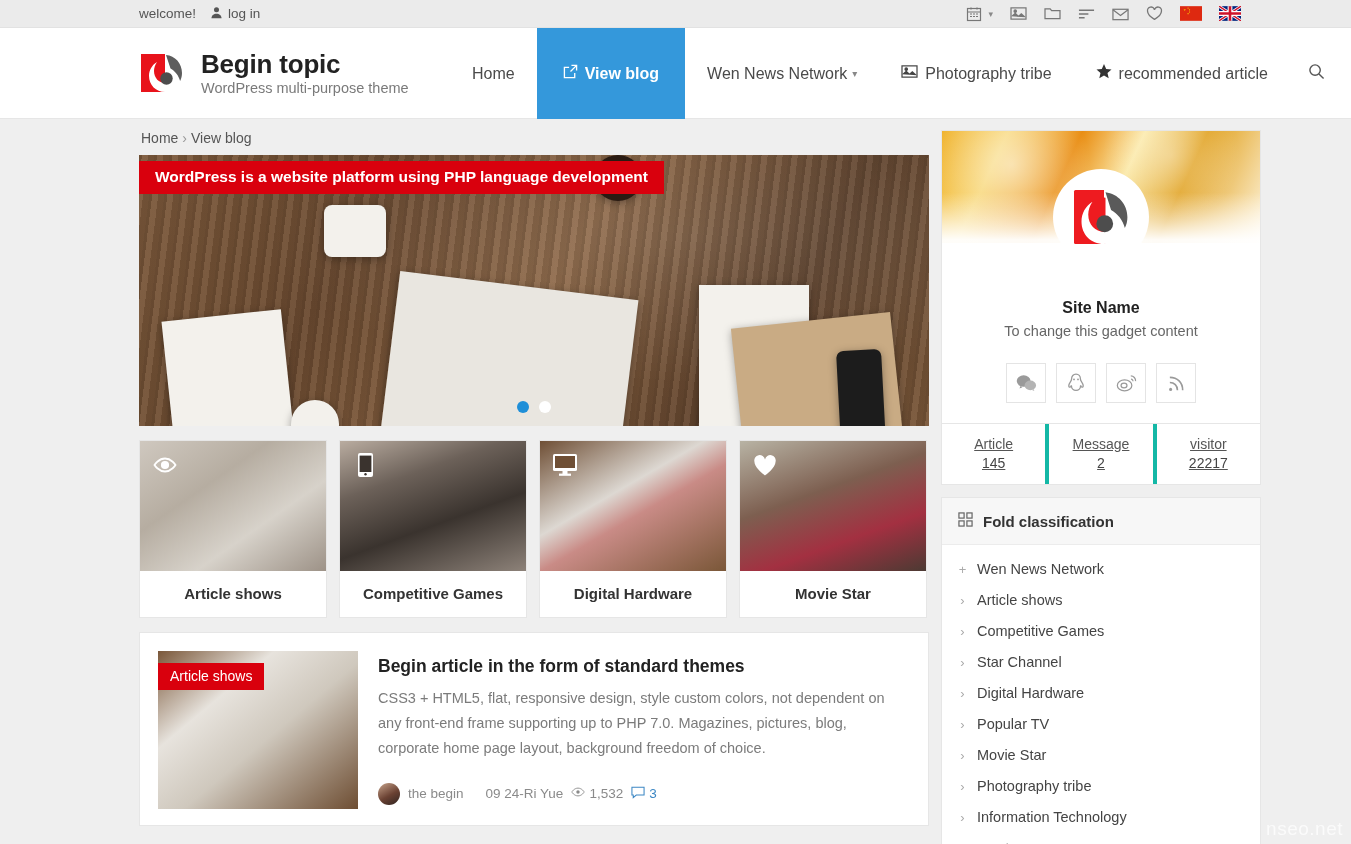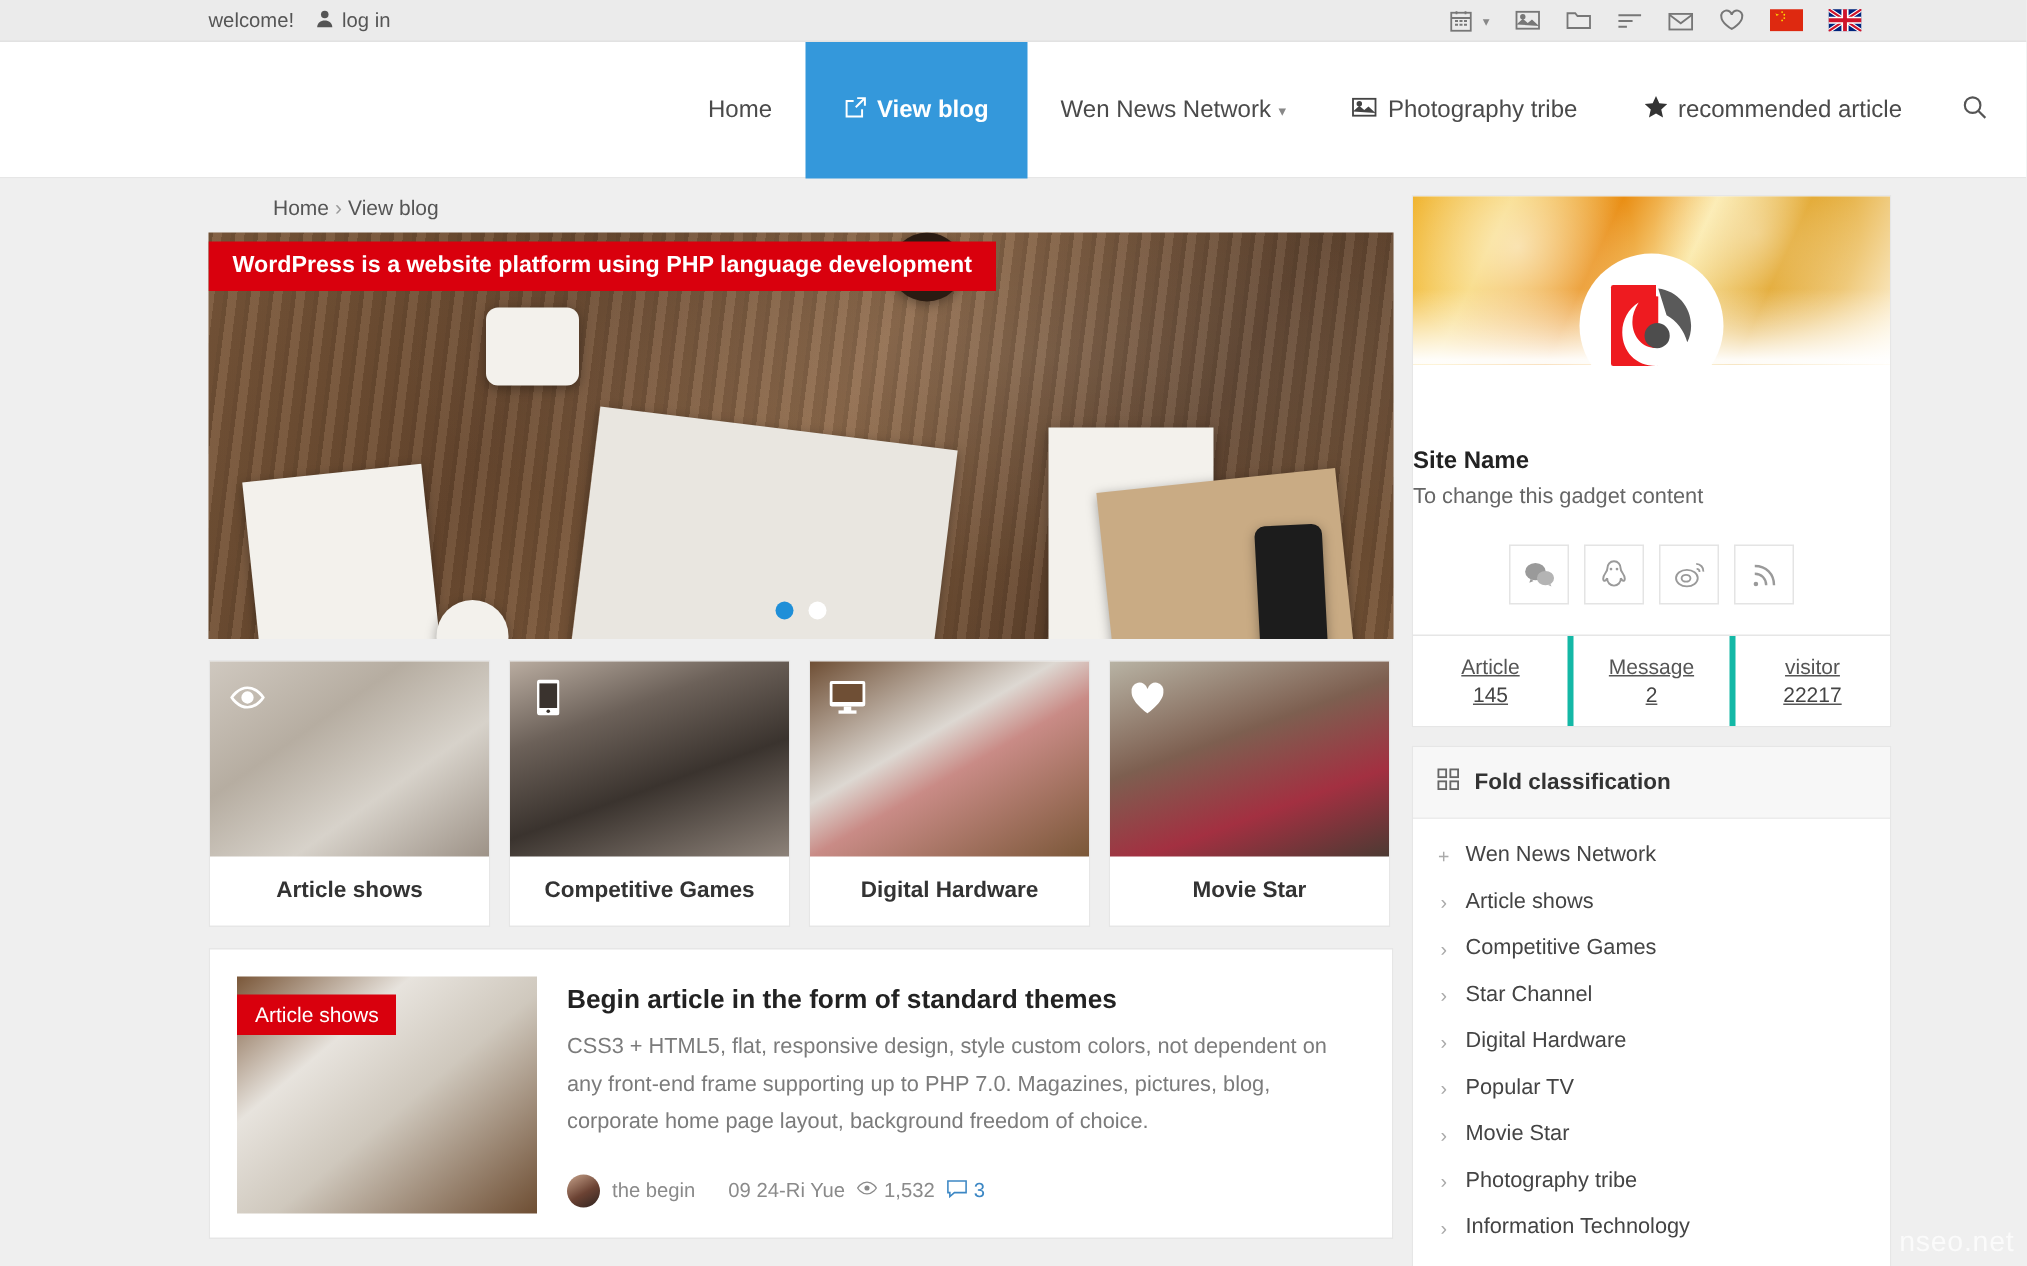--- a/index.html
+++ b/index.html
@@ -42,21 +42,21 @@
   }
   .nav-item.active { background: #3498db; color: #fff; font-weight: bold; padding: 0 26px; }
   .nav-caret { font-size: 10px; color: #888; margin-left: -2px; }
   .nav-search { display: flex; align-items: center; padding: 0 26px 0 18px; cursor: pointer; color: #555; }
 
   
   .page { display: flex; gap: 12px; padding: 0 0 0 139px; }
   .left { width: 790px; }
   .right { width: 320px; }
 
-  .breadcrumb { font-size: 14px; color: #555; padding: 11px 0 9px 2px; margin-left: 41px; }
+  .breadcrumb { font-size: 14px; color: #555; padding: 11px 0 9px 2px; }
   .breadcrumb .sep { color: #999; margin: 0 4px; }
   .breadcrumb a { color: #555; text-decoration: none; cursor: pointer; }
 
   
   .hero {
     position: relative; height: 271px; overflow: hidden;
     background: linear-gradient(120deg,#7d5a3c 0%,#6b4a30 28%,#8a6443 52%,#5e412b 78%,#7a5739 100%);
   }
   .hero-tex {
     position: absolute; inset: 0;
@@ -124,21 +124,21 @@
     content:""; position:absolute; inset:0;
     background: radial-gradient(circle at 22% 30%, rgba(255,255,255,.55), transparent 30%),
                 radial-gradient(circle at 72% 22%, rgba(255,255,255,.35), transparent 28%),
                 linear-gradient(180deg, rgba(255,255,255,0) 55%, rgba(255,255,255,.96) 97%);
   }
   .profile-logo {
     position: absolute; left: 50%; transform: translateX(-50%); top: 38px;
     width: 96px; height: 96px; border-radius: 50%; background: #fff; z-index: 3;
     display: flex; align-items: center; justify-content: center;
   }
-  .profile-body { padding: 56px 0 20px; text-align: left; }
+  .profile-body { padding: 56px 0 20px; text-align: center; }
   .site-name { font-size: 16px; font-weight: bold; color: #222; }
   .site-sub { font-size: 14.5px; color: #666; margin-top: 6px; }
   .socials { display: flex; justify-content: center; gap: 10px; margin-top: 24px; }
   .social {
     width: 40px; height: 40px; border: 1px solid #e4e4e4;
     display: flex; align-items: center; justify-content: center; color: #9a9a9a; cursor: pointer;
   }
   .stats { display: flex; border-top: 1px solid #e6e6e6; }
   .stat { flex: 1; text-align: center; padding: 12px 0 13px; font-size: 14px; color: #555; cursor: pointer; text-decoration: underline; }
   .stat + .stat { border-left: 4px solid #14b8a6; }
@@ -234,20 +234,34 @@
             <path d="M0 0l30 20M30 0L0 20" stroke="#fff" stroke-width="4"></path>
             <path d="M0 0l30 20M30 0L0 20" stroke="#cf142b" stroke-width="2"></path>
             <path d="M15 0v20M0 10h30" stroke="#fff" stroke-width="6.5"></path>
             <path d="M15 0v20M0 10h30" stroke="#cf142b" stroke-width="3.5"></path>
           </svg>
       </span>
     </div>
   </div>
 
   <div class="header">
+    <div class="brand">
+      <span class="logo-mark">
+        <svg width="48" height="48" viewBox="0 0 48 48">
+          <rect x="2" y="5" width="24" height="38" fill="#e8131b"></rect>
+          <path d="M26 5c10 0 18 8 18 19s-8 19-18 19c-9 0-16-7-16-16 0-6 3-11 8-14-2 3-3 6-3 9 0 7 5 12 11 12s11-5 11-12S32 10 26 10z" fill="#fff"></path>
+          <path d="M27 6c9 .6 16 8.4 16 18 0 3-.7 5.7-1.9 8.1-1.4-5.6-5-10-9.6-12.6L27 6z" fill="#5d5d5d"></path>
+          <circle cx="27.5" cy="29.5" r="6.2" fill="#4d4d4d"></circle>
+        </svg>
+      </span>
+      <span class="brand-text">
+        <div class="title">Begin topic</div>
+        <div class="tagline">WordPress multi-purpose theme</div>
+      </span>
+    </div>
 
     <div class="nav">
       <div class="nav-item">
         <span>Home</span>
       </div>
       <div class="nav-item active">
         <span>
           <svg width="15" height="15" viewBox="0 0 16 16" fill="none" stroke="#fff" stroke-width="1.4">
               <path d="M9 1.5h5.5V7"></path>
               <path d="M14 2L8 8"></path>

